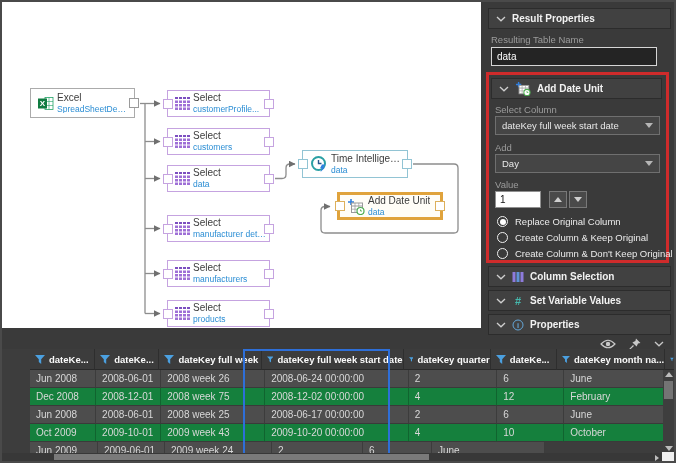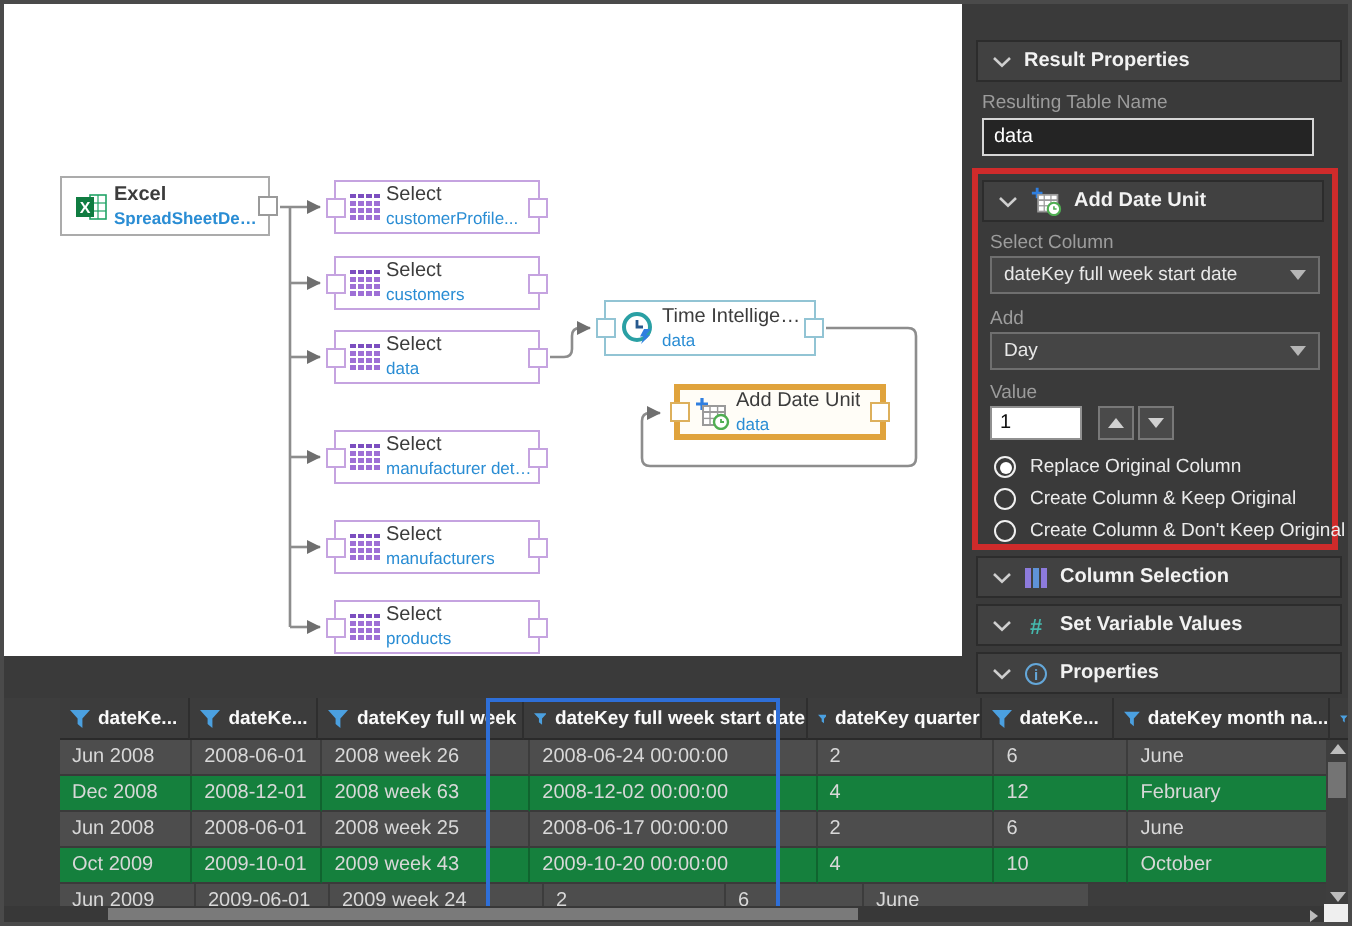--- a/index.html
+++ b/index.html
@@ -13,24 +13,24 @@
         padding:0 3px;box-sizing:border-box;}
   .node .nicon{flex:none;margin:0 3px 0 4px;}
   .ntxt{display:flex;flex-direction:column;overflow:hidden;line-height:1;}
   .ntitle{font-size:10px;color:#3c3c3c;white-space:nowrap;overflow:hidden;text-overflow:ellipsis;}
   .nsub{font-size:8.5px;color:#2a8dd4;white-space:nowrap;overflow:hidden;text-overflow:ellipsis;margin-top:2px;}
   .port{position:absolute;width:8px;height:8px;background:#fff;border:1px solid #9a9a9a;top:50%;margin-top:-5px;}
   .port.in{left:-5px;} .port.out{right:-5px;}
   .node.sel{border-color:#c5a3e0;} .node.sel .port{border-color:#c5a3e0;}
   .node.ti{border-color:#92c4d4;}  .node.ti  .port{border-color:#92c4d4;}
   .node.adu{border:3px solid #e0a33c;background:#fffdf7;} .node.adu .port{border-color:#ddb05c;}
-  .node.ex{border-color:#ababab;font-weight:bold;}
+  .node.ex{border-color:#ababab;}
 
   
-  .panel{position:absolute;left:481px;top:12px;width:191px;height:347px;}
+  .panel{position:absolute;left:481px;top:0;width:191px;height:347px;}
   .bar{position:absolute;left:5px;width:183px;height:21px;background:#414141;border:1px solid #2c2c2c;
        box-sizing:border-box;display:flex;align-items:center;gap:6px;padding:0 7px;
        color:#f2f2f2;font-size:10px;font-weight:bold;}
   .bar .chev{color:#cfcfcf;flex:none;display:flex;}
   .plabel{position:absolute;left:8px;color:#9c9c9c;font-size:9.5px;}
   .tinput{position:absolute;left:8px;width:166px;height:19px;background:#242424;border:1px solid #d6d6d6;
           color:#fff;font-size:10px;padding:0 5px;box-sizing:border-box;font-family:"Liberation Sans",sans-serif;}
   .redbox{position:absolute;left:3px;top:70px;width:183px;height:191px;border:3px solid #cf2b2b;box-sizing:border-box;}
   .redbox .bar{left:2px;top:3px;width:171px;}
   .dd{position:absolute;left:6px;width:165px;height:19px;background:#454545;border:1px solid #6f6f6f;
@@ -425,21 +425,21 @@
       <div class="td" style="width:67px">2008-06-01</div>
       <div class="td" style="width:107px">2008 week 26</div>
       <div class="td" style="width:148px">2008-06-24 00:00:00</div>
       <div class="td" style="width:91px">2</div>
       <div class="td" style="width:69px">6</div>
       <div class="td" style="width:113px">June</div>
     </div>
     <div class="trow r-even">
       <div class="td" style="width:68px">Dec 2008</div>
       <div class="td" style="width:67px">2008-12-01</div>
-      <div class="td" style="width:107px">2008 week 63</div>
+      <div class="td" style="width:107px">2008 week 75</div>
       <div class="td" style="width:148px">2008-12-02 00:00:00</div>
       <div class="td" style="width:91px">4</div>
       <div class="td" style="width:69px">12</div>
       <div class="td" style="width:113px">February</div>
     </div>
     <div class="trow r-odd">
       <div class="td" style="width:68px">Jun 2008</div>
       <div class="td" style="width:67px">2008-06-01</div>
       <div class="td" style="width:107px">2008 week 25</div>
       <div class="td" style="width:148px">2008-06-17 00:00:00</div>

